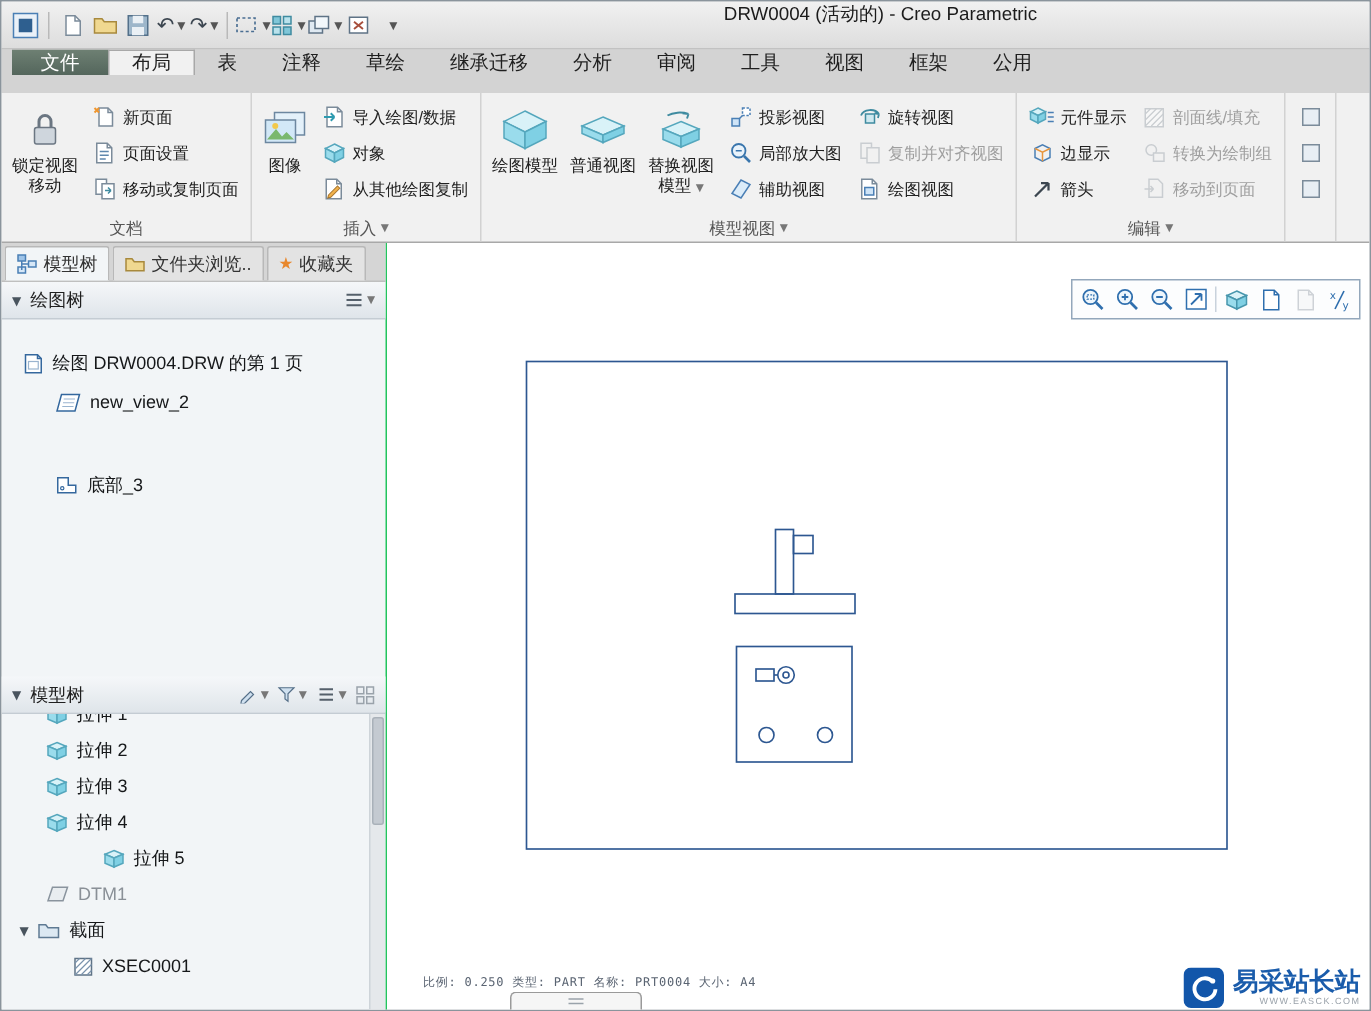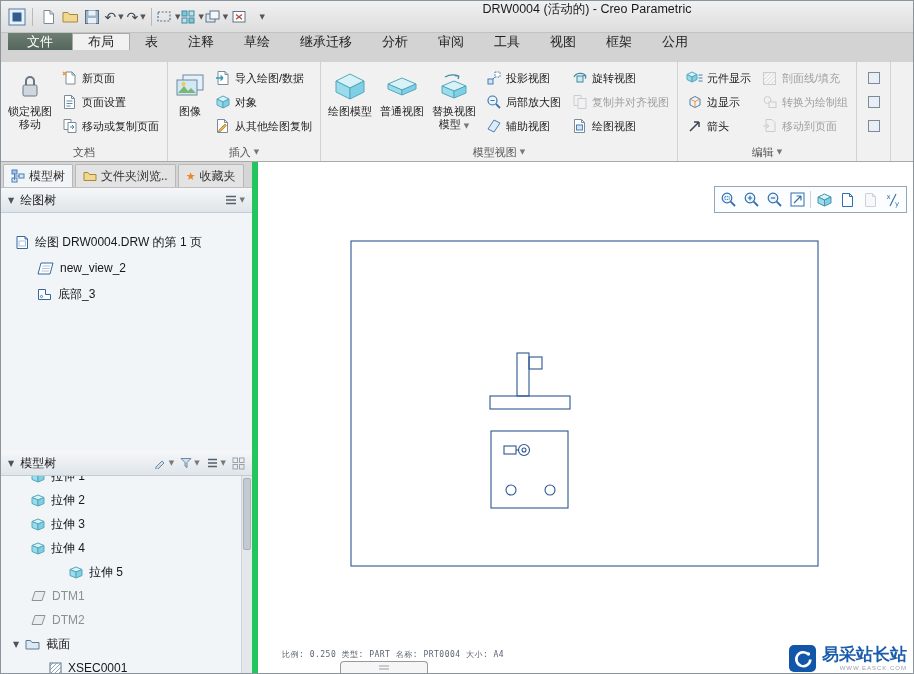--- a/index.html
+++ b/index.html
@@ -32,21 +32,21 @@
   .bigbtn .bicon { height:38px; display:flex; align-items:center; justify-content:center; }
   .scol { display:flex; flex-direction:column; padding-top:2px; }
   .sbtn { height:24px; display:flex; align-items:center; gap:4px; padding:0 5px; font-size:11px; color:#222; white-space:nowrap; border-radius:2px; }
   .sicon { width:17px; height:17px; display:flex; align-items:center; justify-content:center; }
   .disabled { color:#9f9f9f; }
   .disabled svg { opacity:.45; }
   .dropmark { font-family:"DejaVu Sans",sans-serif; font-size:7px; color:#777; }
 
   
   .main { display:flex; height:512px; }
-  .sidebar { width:257px; min-width:257px; background:#f2f5f7; border-right:6px solid #22c55e; display:flex; flex-direction:column; position:relative; }
+  .sidebar { width:257px; min-width:257px; background:#f2f5f7; border-right:1px solid #22c55e; display:flex; flex-direction:column; position:relative; }
   .navtabs { height:26px; background:#d5d5d5; display:flex; align-items:flex-end; padding:2px 0 0 2px; gap:2px; border-bottom:1px solid #bfbfbf; }
   .navtab { height:23px; display:flex; align-items:center; gap:4px; padding:0 7px; font-size:12px; color:#333; background:#e3e3e3; border:1px solid #b8b8b8; border-bottom:none; border-radius:2px 2px 0 0; white-space:nowrap; }
   .navtab.active { background:#f2f5f7; }
   .theader { height:25px; background:linear-gradient(#f5f7f9,#dfe5ea); border-bottom:1px solid #c4ccd3; display:flex; align-items:center; padding:0 7px; gap:6px; font-size:12px; color:#1f1f1f; }
   .tspacer { flex:1; }
   .collapse { font-family:"DejaVu Sans",sans-serif; font-size:8px; color:#49545e; }
   .hbtn { display:flex; align-items:center; gap:2px; }
   .dtree { height:238px; padding-top:16px; }
   .titem { height:26px; display:flex; align-items:center; gap:6px; font-size:12px; color:#16181a; }
   .mtree { flex:1; overflow:hidden; position:relative; }
@@ -531,21 +531,21 @@
         </div>
         <div class="titem" style="padding-left:36px;">
           <span>
             <svg width="17" height="13" viewBox="0 0 17 13">
                 <polygon points="4,1 16,1 13,12 1,12" fill="#fff" stroke="#35689e"></polygon>
                 <path d="M5.5 4 h7.5 M5 6.5 h7.5 M4.5 9 h7.5" stroke="#9ab4cf" stroke-width="0.8"></path>
               </svg>
           </span>
           <span>new_view_2</span>
         </div>
-        <div class="titem" style="padding-left:36px;">
+        <div class="titem" style="padding-left:36px;margin-top:29px;">
           <span>
             <svg width="15" height="13" viewBox="0 0 15 13">
                 <path d="M1.5 1.5 h7 v5 h5 v5 h-12z" fill="#fff" stroke="#35689e"></path>
                 <circle cx="4.5" cy="8.5" r="1.1" fill="none" stroke="#35689e" stroke-width="0.8"></circle>
               </svg>
           </span>
           <span>底部_3</span>
         </div>
       </div>
 
@@ -632,28 +632,20 @@
           </span>
           <span>拉伸 5</span>
         </div>
         <div class="mitem gray" style="padding-left:30px;">
           <span>
             <svg width="15" height="12" viewBox="0 0 15 12">
                 <polygon points="4,1.5 14,1.5 11,10.5 1,10.5" fill="#e9edf0" stroke="#8a949e"></polygon>
               </svg>
           </span>
           <span>DTM1</span>
-        </div>
-        <div class="mitem gray" style="padding-left:30px;">
-          <span>
-            <svg width="15" height="12" viewBox="0 0 15 12">
-                <polygon points="4,1.5 14,1.5 11,10.5 1,10.5" fill="#e9edf0" stroke="#8a949e"></polygon>
-              </svg>
-          </span>
-          <span>DTM2</span>
         </div>
         <div class="mitem" style="padding-left:12px;">
           <span class="collapse">▼</span>
           <span>
             <svg width="15" height="12" viewBox="0 0 15 12">
                 <path d="M1 2.5 h4.5 l1.5 2 h7 v6.5 h-13z" fill="#dce8f2" stroke="#5f7a93"></path>
               </svg>
           </span>
           <span>截面</span>
         </div>

